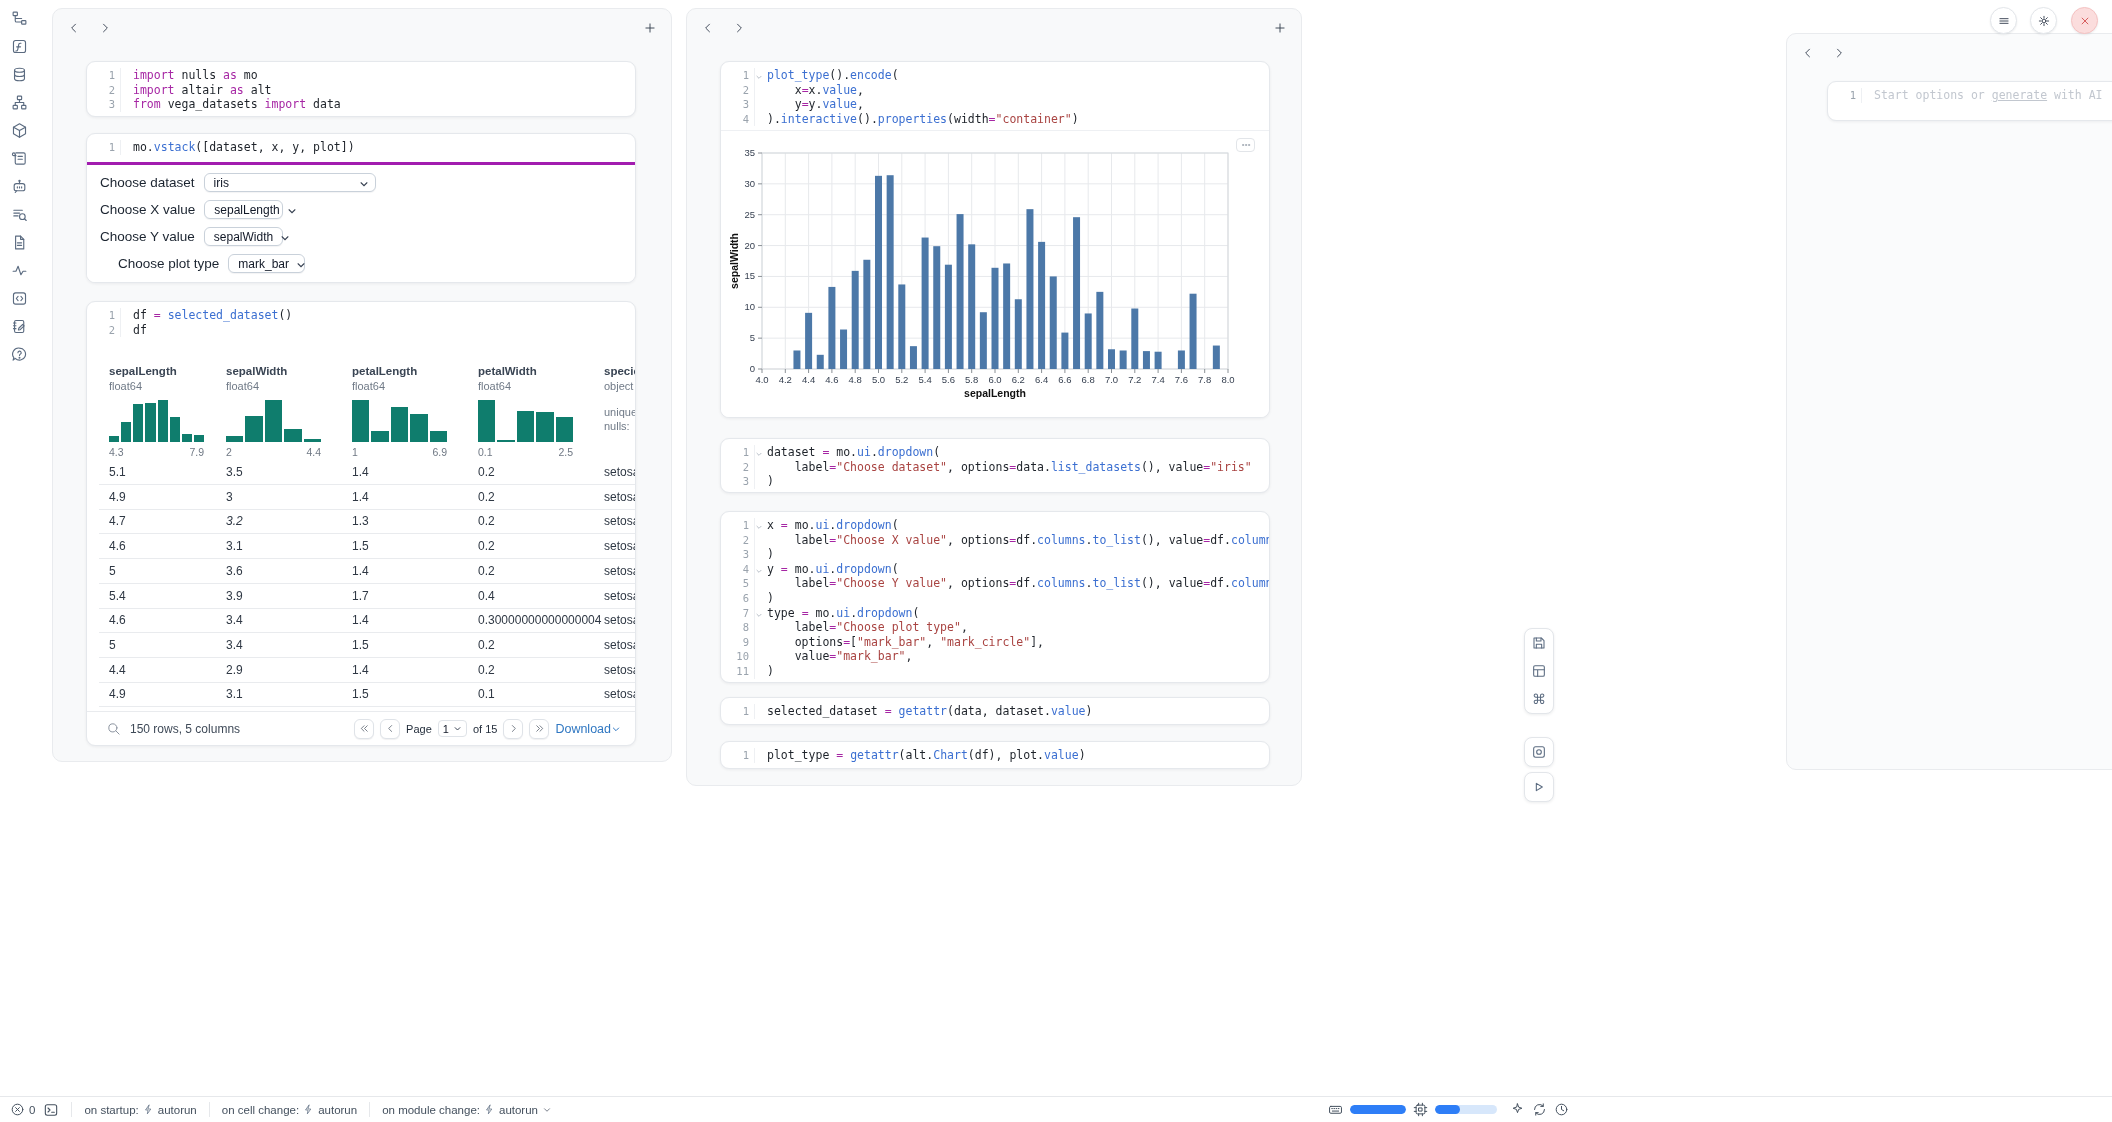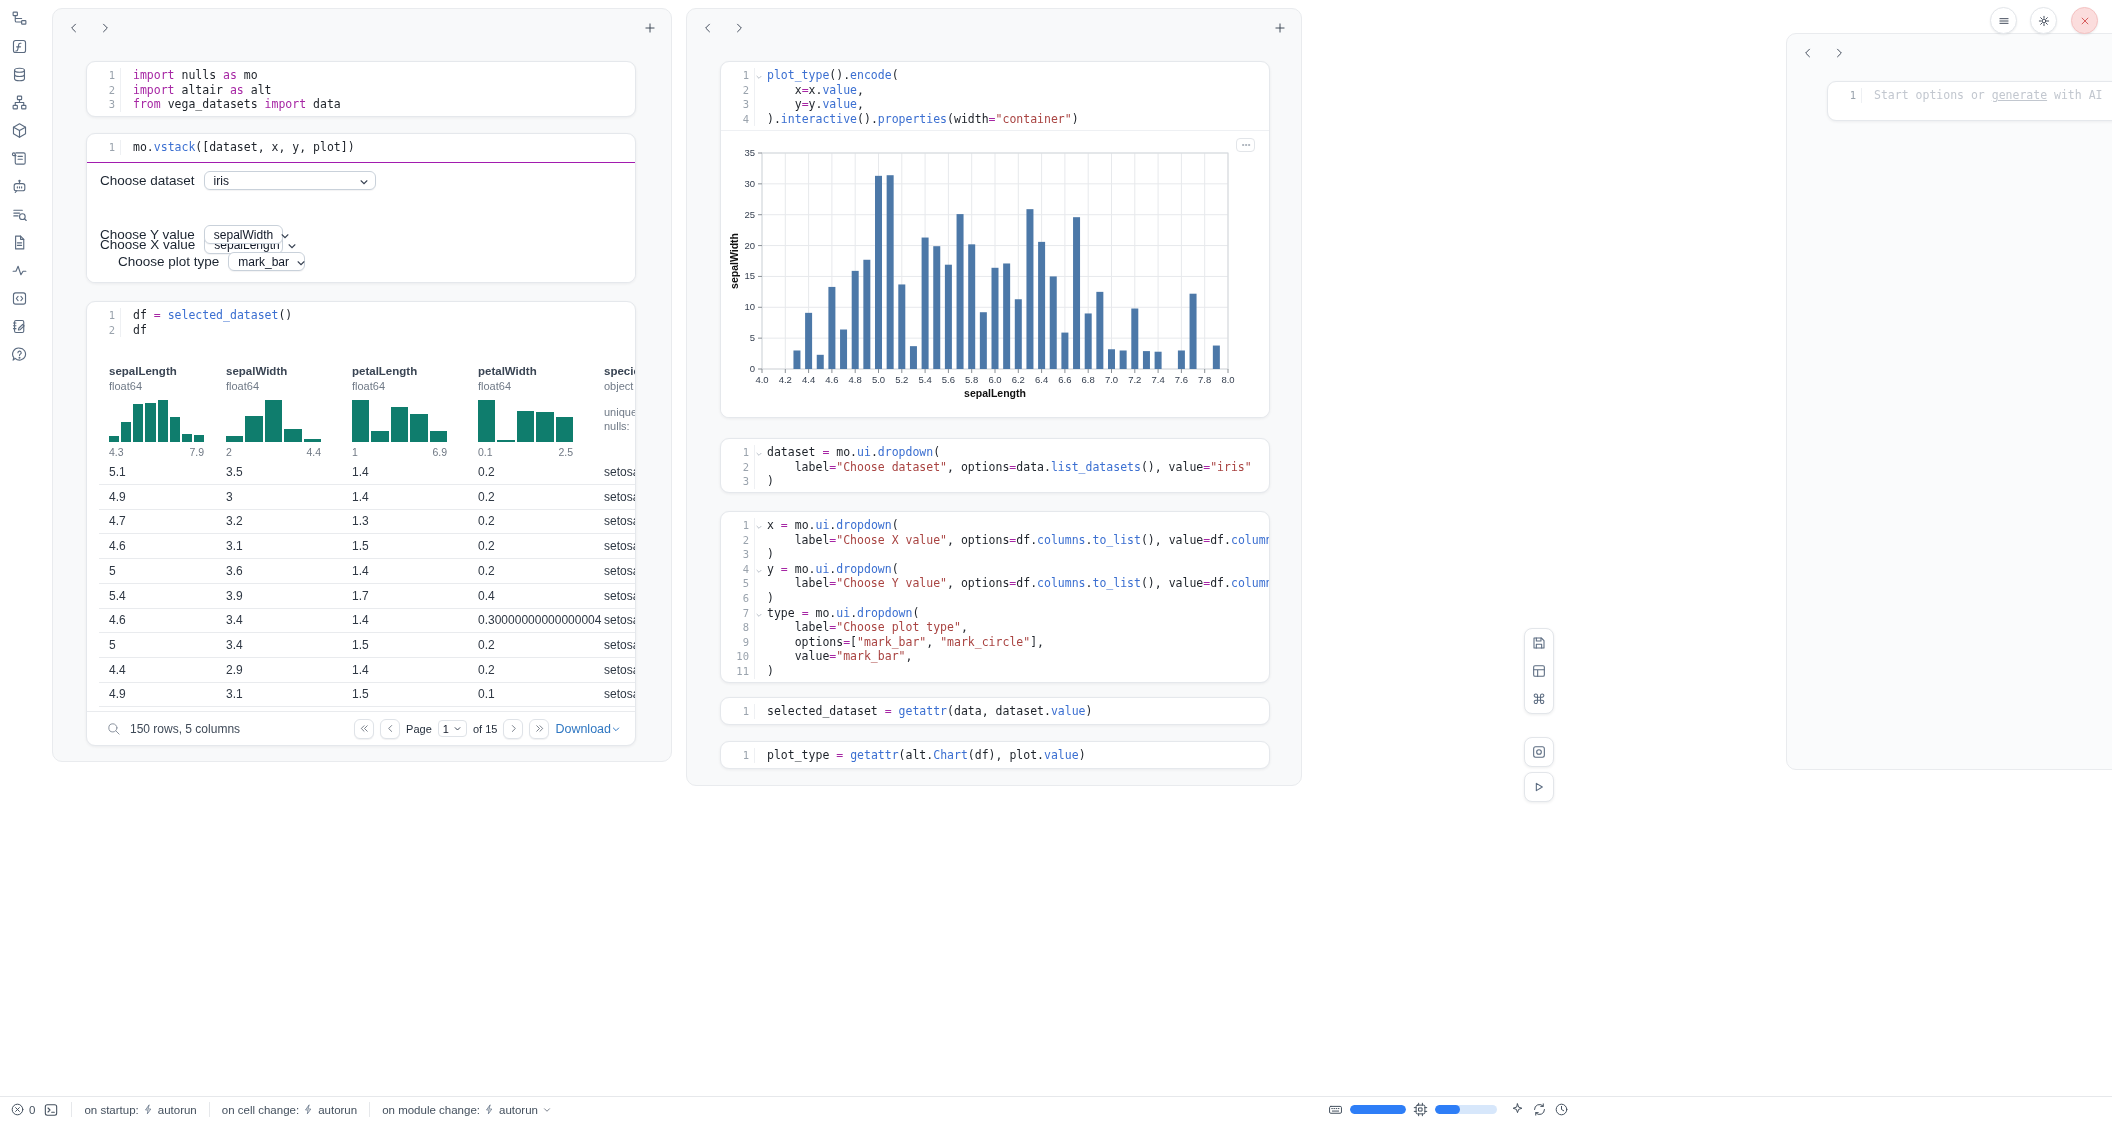--- a/index.html
+++ b/index.html
@@ -31,21 +31,21 @@
     border-radius:9px; box-shadow:0 1px 3px rgba(16,24,40,.06); overflow:hidden; }
   .code { position:relative; padding:6px 0 5px 0; font-family:"DejaVu Sans Mono", monospace;
     font-size:11.5px; line-height:14.6px; color:#1e232a; }
   .cline { display:flex; white-space:pre; }
   .gut { width:34px; flex:0 0 34px; text-align:right; padding-right:5px; color:#9aa3ad;
     border-right:1px solid #eef0f3; position:relative; font-size:10.5px; }
   .fold { position:absolute; right:-9px; top:2px; width:8px; height:8px; color:#b9c0c9; }
   .fold svg{ width:8px; height:8px; }
   .src { padding-left:12px; }
   .t-k { color:#a626a4; } .t-f { color:#3b6fd1; } .t-s { color:#a94442; } .t-p { color:#1e232a; }
-  .divider { border-top:1px solid #a21caf; }
+  .divider { border-top:3px solid #a21caf; }
 
   
   .ctl-row { position:absolute; display:flex; align-items:center; font-size:13.5px; color:#1b2430; }
   .sel { display:inline-flex; align-items:center; justify-content:space-between;
     margin-left:9px; height:19px; background:#fff; border:1px solid #c9d1da; border-radius:6px;
     box-shadow:0 1px 1px rgba(16,24,40,.05); font-size:12px; color:#111827;
     padding:0 6px 0 9px; cursor:pointer; }
   .sel .chv { width:10px; height:10px; margin-left:7px; color:#374151; }
   .sel .chv svg { width:10px; height:10px; }
 
@@ -214,21 +214,21 @@
         <div class="divider" style="position: absolute; inset: 28px 0px 0px; background: rgb(255, 255, 255);">
           <div class="ctl-row" style="left: 13px; top: 8px;">
             <span>Choose dataset</span>
             <span class="sel" style="width: 172px;">
               <span>iris</span>
               <span class="chv"><svg viewBox="0 0 24 24" fill="none" stroke="currentColor" stroke-width="2.6" stroke-linecap="round">
                   <path d="M5 9l7 7 7-7"></path>
                 </svg></span>
             </span>
           </div>
-          <div class="ctl-row" style="left: 13px; top: 35px; margin-top: 37px;">
+          <div class="ctl-row" style="left: 13px; top: 35px;">
             <span>Choose X value</span>
             <span class="sel" style="width: 79px;">
               <span>sepalLength</span>
               <span class="chv"><svg viewBox="0 0 24 24" fill="none" stroke="currentColor" stroke-width="2.6" stroke-linecap="round">
                   <path d="M5 9l7 7 7-7"></path>
                 </svg></span>
             </span>
           </div>
           <div class="ctl-row" style="left: 13px; top: 62px;">
             <span>Choose Y value</span>
@@ -326,21 +326,21 @@
           </div>
           <div class="trow" style="top: 127.7px;">
             <span style="left: 10px;">4.9</span>
             <span style="left: 127px;">3</span>
             <span style="left: 253px;">1.4</span>
             <span style="left: 379px;">0.2</span>
             <span style="left: 505px;">setosa</span>
           </div>
           <div class="trow" style="top: 152.4px;">
             <span style="left: 10px;">4.7</span>
-            <span style="left: 127px;">3.2</span>
+            <span style="left: 127px; font-style: italic;">3.2</span>
             <span style="left: 253px;">1.3</span>
             <span style="left: 379px;">0.2</span>
             <span style="left: 505px;">setosa</span>
           </div>
           <div class="trow" style="top: 177.1px;">
             <span style="left: 10px;">4.6</span>
             <span style="left: 127px;">3.1</span>
             <span style="left: 253px;">1.5</span>
             <span style="left: 379px;">0.2</span>
             <span style="left: 505px;">setosa</span>

